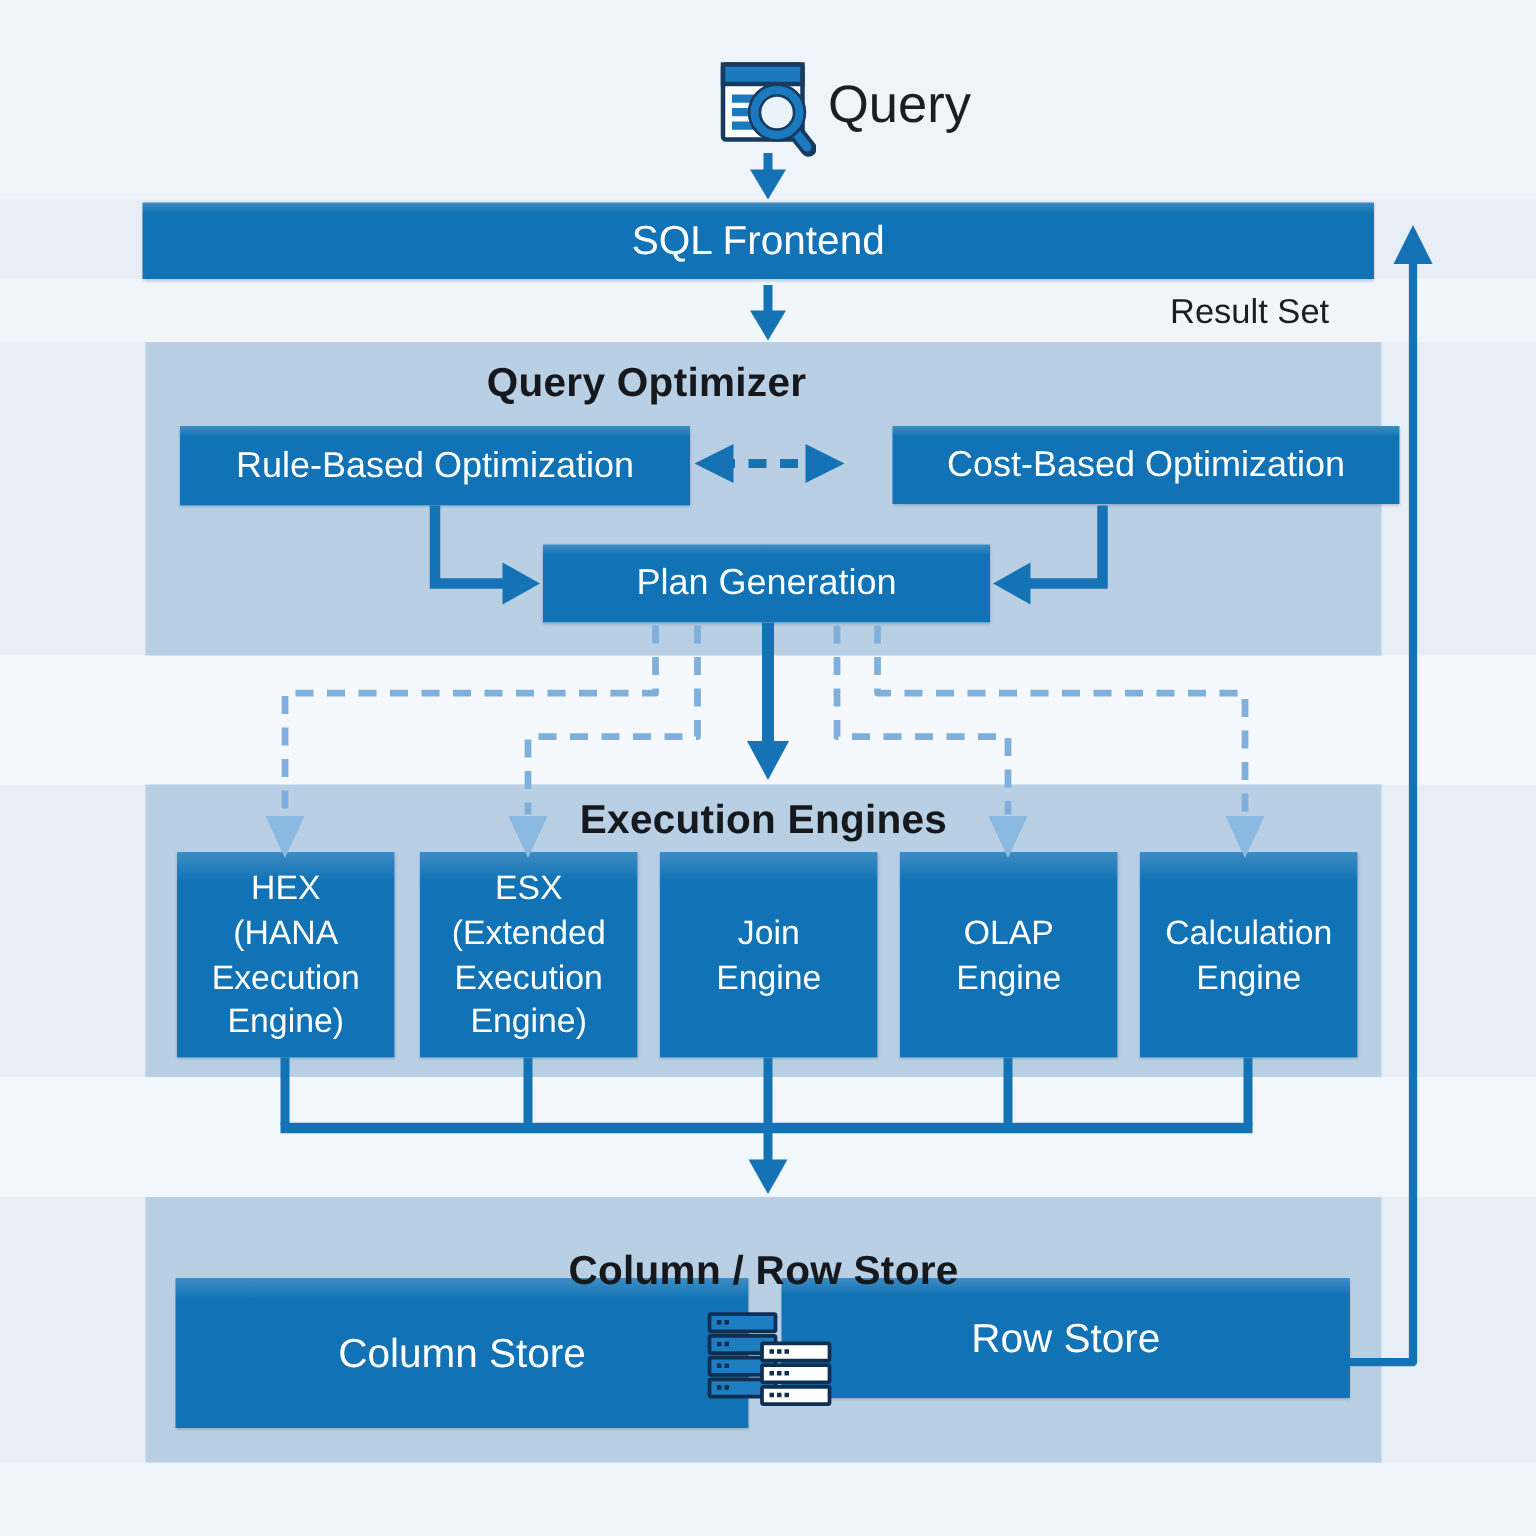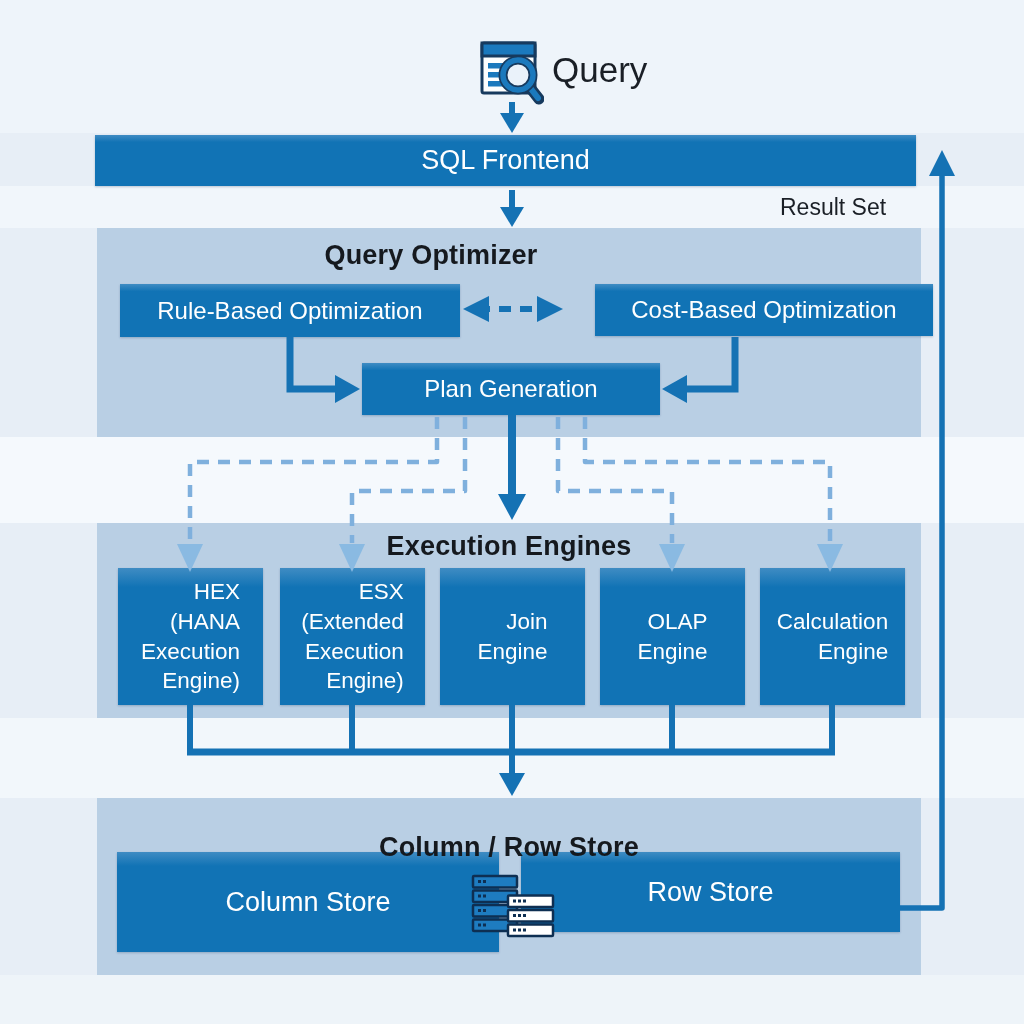--- a/index.html
+++ b/index.html
@@ -32,21 +32,21 @@
     position:absolute;z-index:2;
     background:linear-gradient(180deg,#3f8cc3 0%,#1173b5 14%);
     color:#ffffff;display:flex;align-items:center;justify-content:center;
     text-align:center;white-space:pre-line;
     box-shadow:0 1px 2px rgba(20,50,90,0.25);
   }
   #frontend-bar{left:95px;top:135px;width:821px;height:51px;font-size:27px;font-weight:normal;}
   #rule-box{left:120px;top:284px;width:340px;height:53px;font-size:24px;}
   #cost-box{left:595px;top:284px;width:338px;height:52px;font-size:24px;}
   #plan-box{left:362px;top:363px;width:298px;height:52px;font-size:24px;}
-  .engine-box{top:568px;width:145px;height:137px;font-size:22.5px;line-height:1.32;text-align:right;}
+  .engine-box{top:568px;width:145px;height:137px;font-size:22.5px;line-height:1.32;}
   #engine-hex{left:118px;}
   #engine-esx{left:280px;}
   #engine-join{left:440px;}
   #engine-olap{left:600px;}
   #engine-calc{left:760px;}
   #column-box{left:117px;top:852px;width:382px;height:100px;font-size:27px;}
   #row-box{left:521px;top:852px;width:379px;height:80px;font-size:27px;}
 
   #query-label{
     position:absolute;left:552px;top:50px;font-size:35px;color:#1a1f26;z-index:3;

